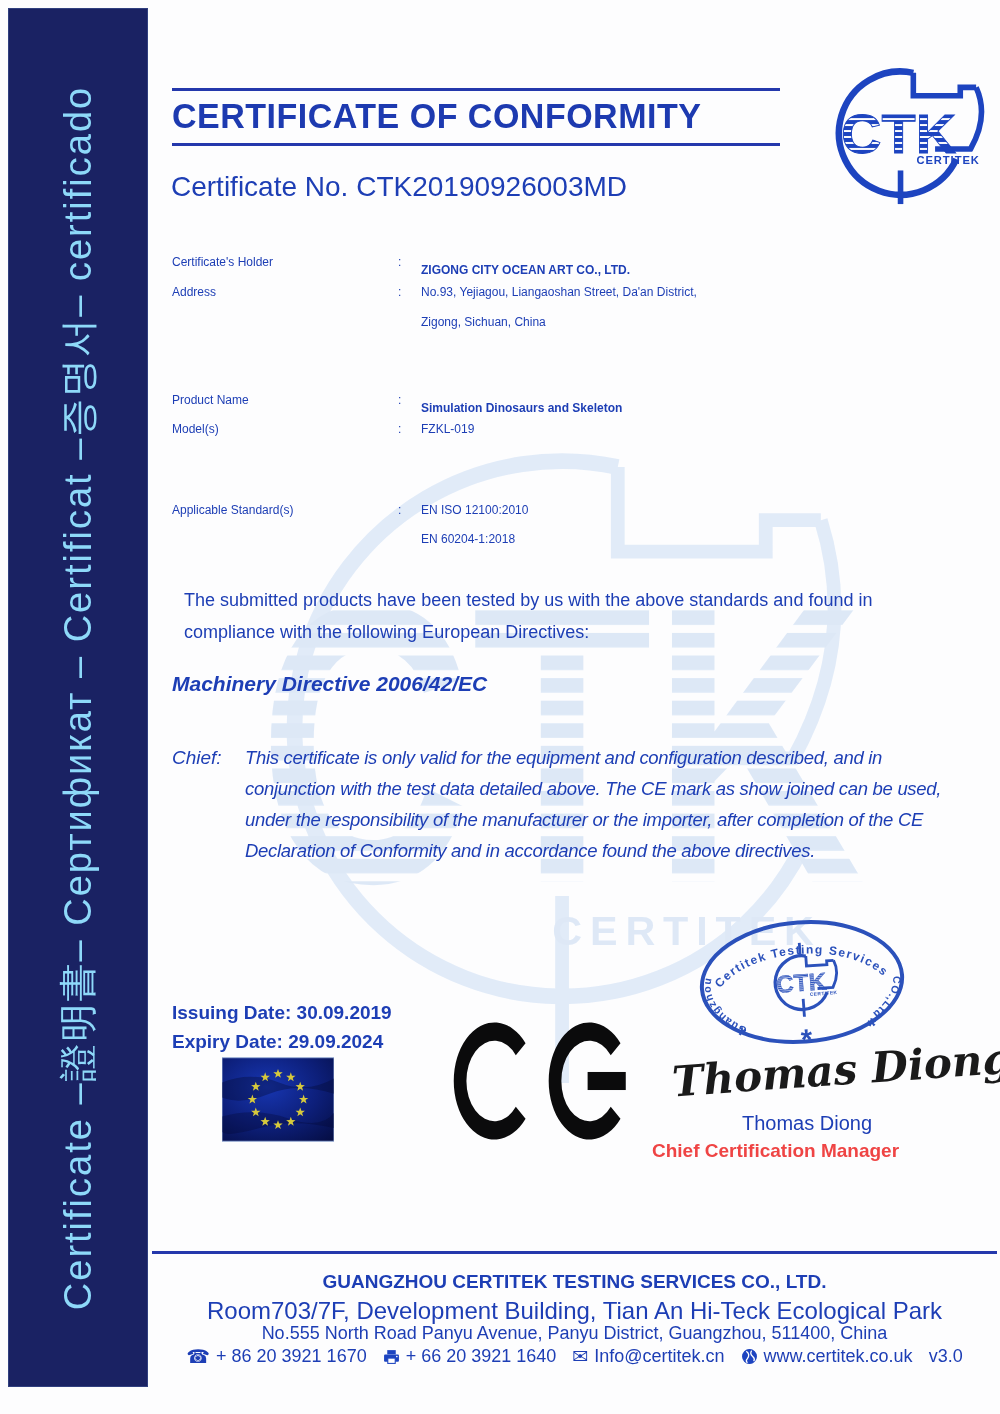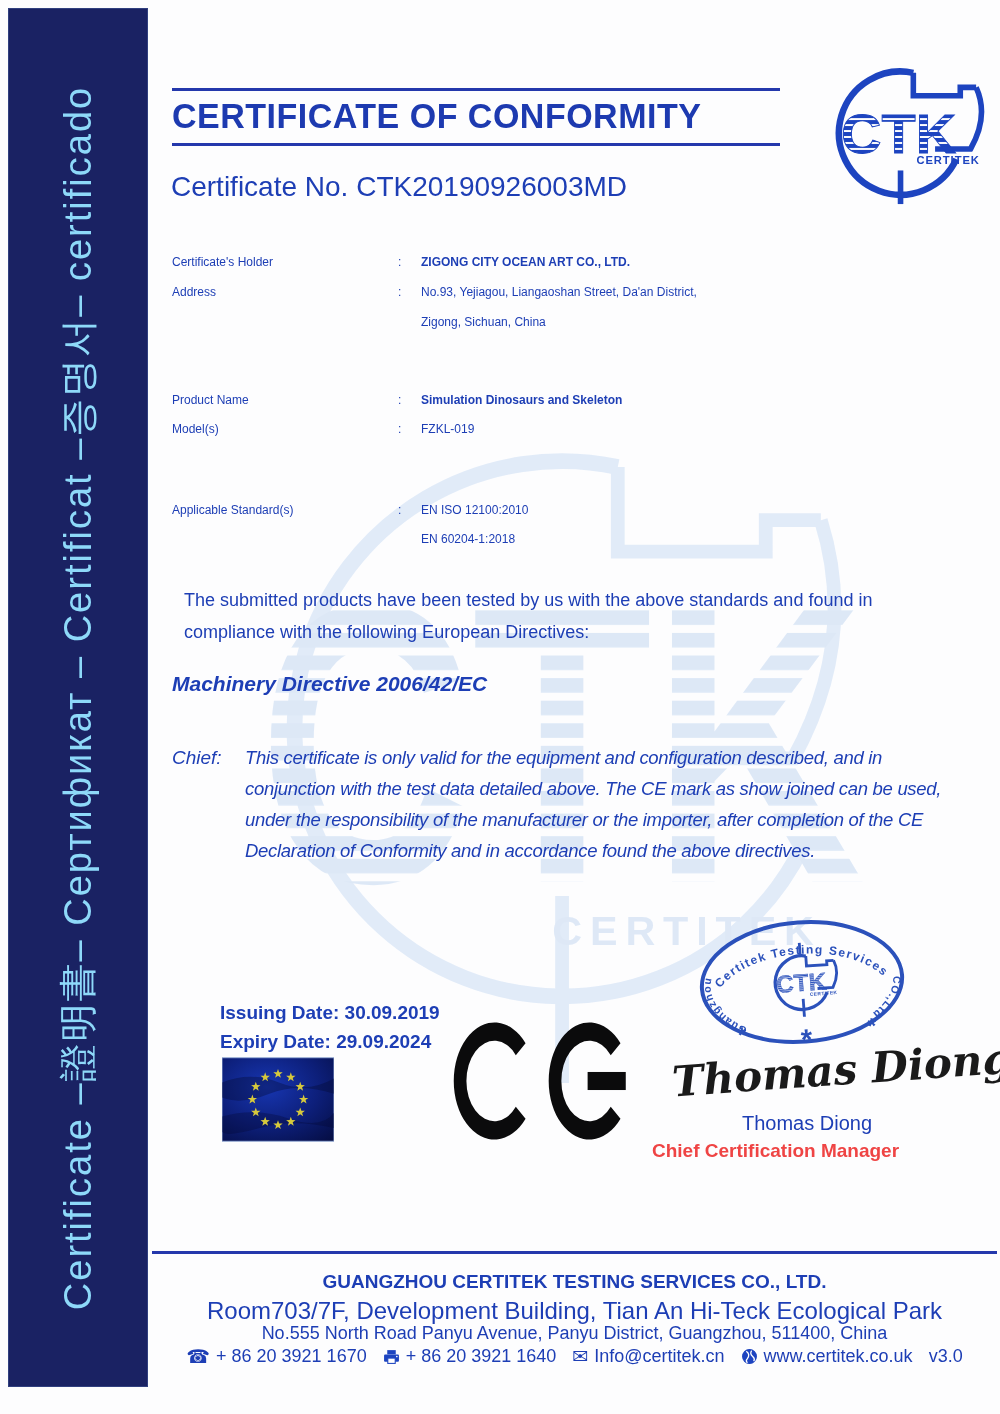--- a/index.html
+++ b/index.html
@@ -18,26 +18,26 @@
   .rule-bot{top:143px;}
   .title{position:absolute;left:172px;top:95px;margin:0;font-size:34px;font-weight:bold;
          color:#1d3ab0;letter-spacing:.5px;transform:scaleY(1.05);transform-origin:left top;white-space:nowrap;}
   .certno{position:absolute;left:171px;top:155px;font-size:28px;color:#1d3eb5;white-space:nowrap;margin-top:16px;}
   .hlogo{position:absolute;left:824px;top:60px;width:168px;height:150px;}
   
   .row{position:absolute;left:0;width:1000px;height:28px;font-size:12px;}
   .lbl{position:absolute;left:172px;white-space:nowrap;}
   .colon{position:absolute;left:398px;}
   .val{position:absolute;left:421px;white-space:nowrap;}
-  .bold{font-weight:bold;}
+  .bold{font-weight:bold;margin-top:8px;}
   .line{position:absolute;left:184px;font-size:18px;white-space:nowrap;}
   .directive{position:absolute;left:172px;top:672px;font-size:21px;font-weight:bold;font-style:italic;white-space:nowrap;}
   .note-label{position:absolute;left:172px;top:747px;font-size:19px;font-style:italic;}
   .note-line{position:absolute;left:245px;font-size:18.5px;font-style:italic;white-space:nowrap;letter-spacing:-.3px;}
-  .date-line{position:absolute;left:172px;font-size:19px;font-weight:bold;white-space:nowrap;margin-left:48px;}
+  .date-line{position:absolute;left:172px;font-size:19px;font-weight:bold;white-space:nowrap;}
   .euflag{position:absolute;left:222px;top:1056px;width:112px;height:87px;}
   .cemark{position:absolute;left:452px;top:1020px;width:178px;height:122px;}
   .stamp{position:absolute;left:693px;top:912px;width:218px;height:140px;transform:rotate(-4deg);}
   .sig-script{position:absolute;left:672px;top:1048px;width:270px;text-align:center;
          font-family:"DejaVu Serif",serif;font-style:italic;font-weight:bold;font-size:42px;color:#1a1a1a;
          transform:rotate(-4deg);white-space:nowrap;}
   .sig-name{position:absolute;left:672px;top:1112px;width:270px;text-align:center;font-size:20px;color:#1d3eb5;}
   .sig-role{position:absolute;left:652px;top:1140px;width:310px;text-align:left;font-size:19px;font-weight:bold;color:#ef4444;white-space:nowrap;}
   
   .footer-rule{position:absolute;left:152px;top:1251px;width:845px;height:3px;background:#2438ac;}
@@ -221,21 +221,21 @@
       <span class="cicon-uni">☎</span>
       <span>+ 86 20 3921 1670</span>
     </span>
     <span class="cgroup">
       <svg class="cicon-svg" viewBox="0 0 16 16">
         <rect x="1" y="6" width="14" height="7" rx="1" fill="#1d44c0"></rect>
         <rect x="4" y="2" width="8" height="4" fill="#1d44c0"></rect>
         <rect x="4.5" y="9.5" width="7" height="5" fill="#ffffff" stroke="#1d44c0" stroke-width="1"></rect>
         <circle cx="13" cy="8" r="0.8" fill="#ffffff"></circle>
       </svg>
-      <span>+ 86 20 3921 1640</span>
+      <span>+ 66 20 3921 1640</span>
     </span>
     <span class="cgroup">
       <span class="cicon-uni">✉</span>
       <span>Info@certitek.cn</span>
     </span>
     <span class="cgroup">
       <svg class="cicon-svg" viewBox="0 0 16 16">
         <circle cx="8" cy="8" r="6.5" fill="#1d44c0"></circle>
         <circle cx="8" cy="8" r="6.5" fill="none" stroke="#1d44c0" stroke-width="1"></circle>
         <path d="M5,3 Q9,6 6,10 Q4,12 6,14" fill="none" stroke="#ffffff" stroke-width="1.2"></path>

